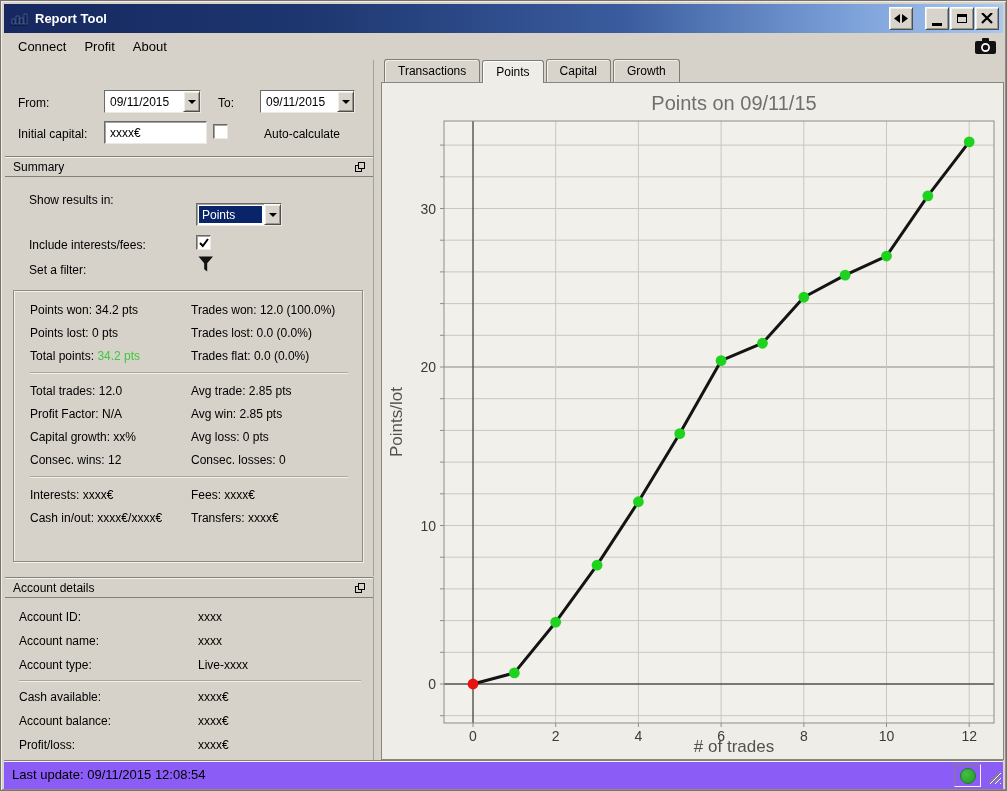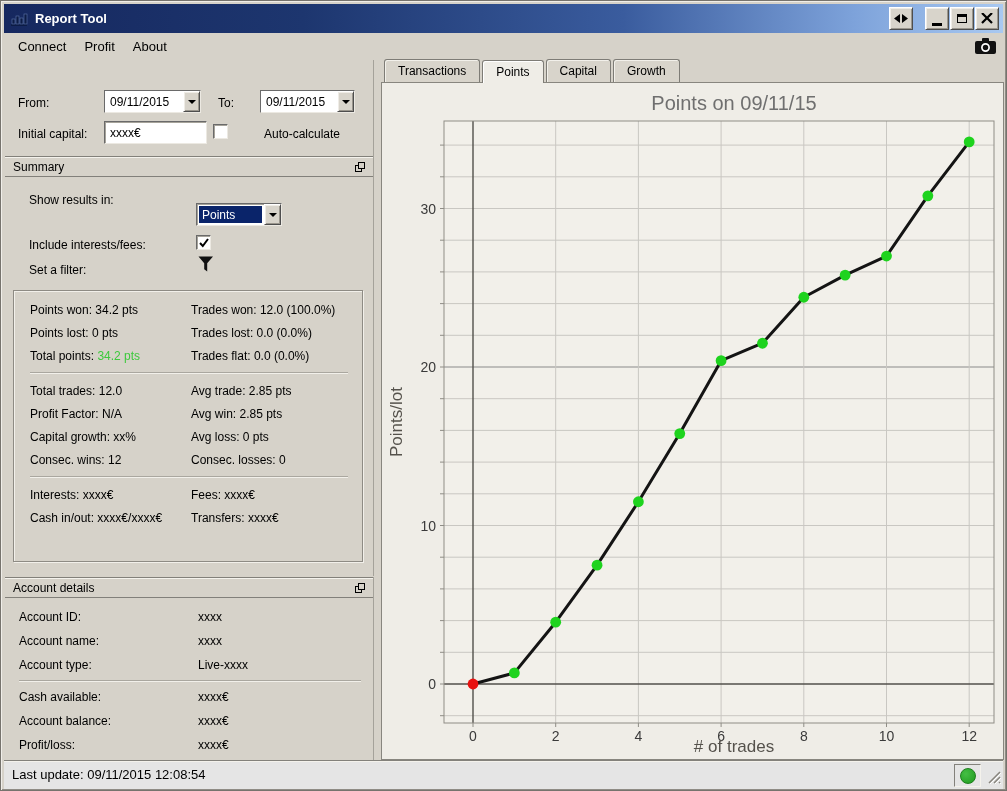--- a/index.html
+++ b/index.html
@@ -55,21 +55,21 @@
   .stat-cell.left{width:161px;}
   .stat-cell.right{flex:1;}
   .sep{height:2px;border-top:1px solid #aaa79f;border-bottom:1px solid #f2f0ea;margin:5px 14px 5px 0;}
   
   .acc-rows{position:absolute;left:0;top:28px;right:0;padding-left:14px;}
   .acc-row{display:flex;height:24px;align-items:center;font-size:12px;}
   .acc-label{width:179px;}
   .sep2{height:2px;border-top:1px solid #aaa79f;border-bottom:1px solid #f2f0ea;margin:3px 12px 3px 0;}
   
   .statusbar{position:absolute;left:3px;right:3px;top:759px;height:29px;border-top:1px solid #83817b;
-             box-shadow:inset 0 1px 0 #f4f2ec;background:#e5e5e5;}
+             box-shadow:inset 0 1px 0 #f4f2ec;background:#8b5cf6;}
   .status-text{position:absolute;left:8px;top:6px;font-size:13px;}
   .indicator{position:absolute;right:22px;top:3px;width:27px;height:23px;border:1px solid;
              border-color:#83817b #f4f2ec #f4f2ec #83817b;display:flex;align-items:center;justify-content:center;}
   .ind-dot{width:16px;height:16px;border-radius:50%;background:radial-gradient(circle at 35% 35%,#45bf45,#1f9a1f);border:1px solid #1d7e1d;}
   .grip{position:absolute;right:2px;bottom:2px;}
   
   .tabbar{position:absolute;left:380px;top:58px;height:23px;display:flex;align-items:flex-end;padding-left:3px;z-index:2;}
   .tab{height:23px;padding:0 13px;display:flex;align-items:center;background:#d8d4cb;
        border:1px solid #7e7c76;border-bottom:none;border-radius:3px 3px 0 0;
        box-shadow:inset 1px 1px 0 #f2f0ea;font-size:12px;margin-right:2px;}

